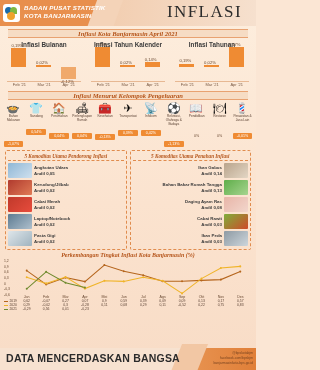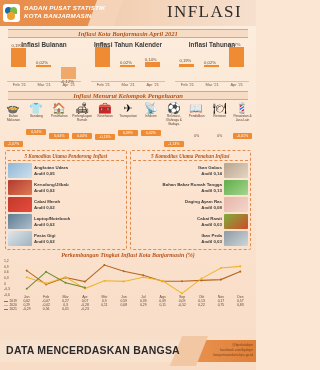--- a/index.html
+++ b/index.html
@@ -85,21 +85,21 @@
   .svgbox { position:absolute; left:13px; right:2px; top:0; bottom:0; }
   .months { display:flex; margin-left:13px; margin-right:2px; }
   .months span { flex:1; text-align:center; font-size:3.6px; color:#6a4a33; }
   .srow { display:flex; align-items:center; margin-left:0; margin-right:2px; }
   .skey { width:13px; display:flex; align-items:center; gap:1px; font-size:3.4px; color:#5b4234; }
   .dash { width:6px; height:1px; display:inline-block; }
   .svals { flex:1; display:flex; }
   .svals span { flex:1; text-align:center; font-size:3.4px; color:#5b4234; }
 
   
-  .footer { position:absolute; left:0; bottom:8px; width:256px; height:22px;
+  .footer { position:absolute; left:0; bottom:0; width:256px; height:22px;
             background: linear-gradient(90deg,#f6ddc8 0%, #eda263 55%, #e07f38 100%); }
   .foot-slab { position:absolute; left:0; top:0; width:190px; height:22px;
                background:#f7e2d0; }
   .foot-skew { position:absolute; left:176px; top:-4px; width:26px; height:30px;
                background:#f2c7a4; transform:skewX(-22deg); }
   .foot-txt { position:absolute; left:0; top:4px; width:186px; text-align:center;
               font-size:10.5px; font-weight:bold; color:#2b2b2b; letter-spacing:.2px; }
   .foot-soc { position:absolute; right:3px; top:3px; text-align:right;
               font-size:3.4px; color:#7a4520; line-height:5px; }
 </style>

